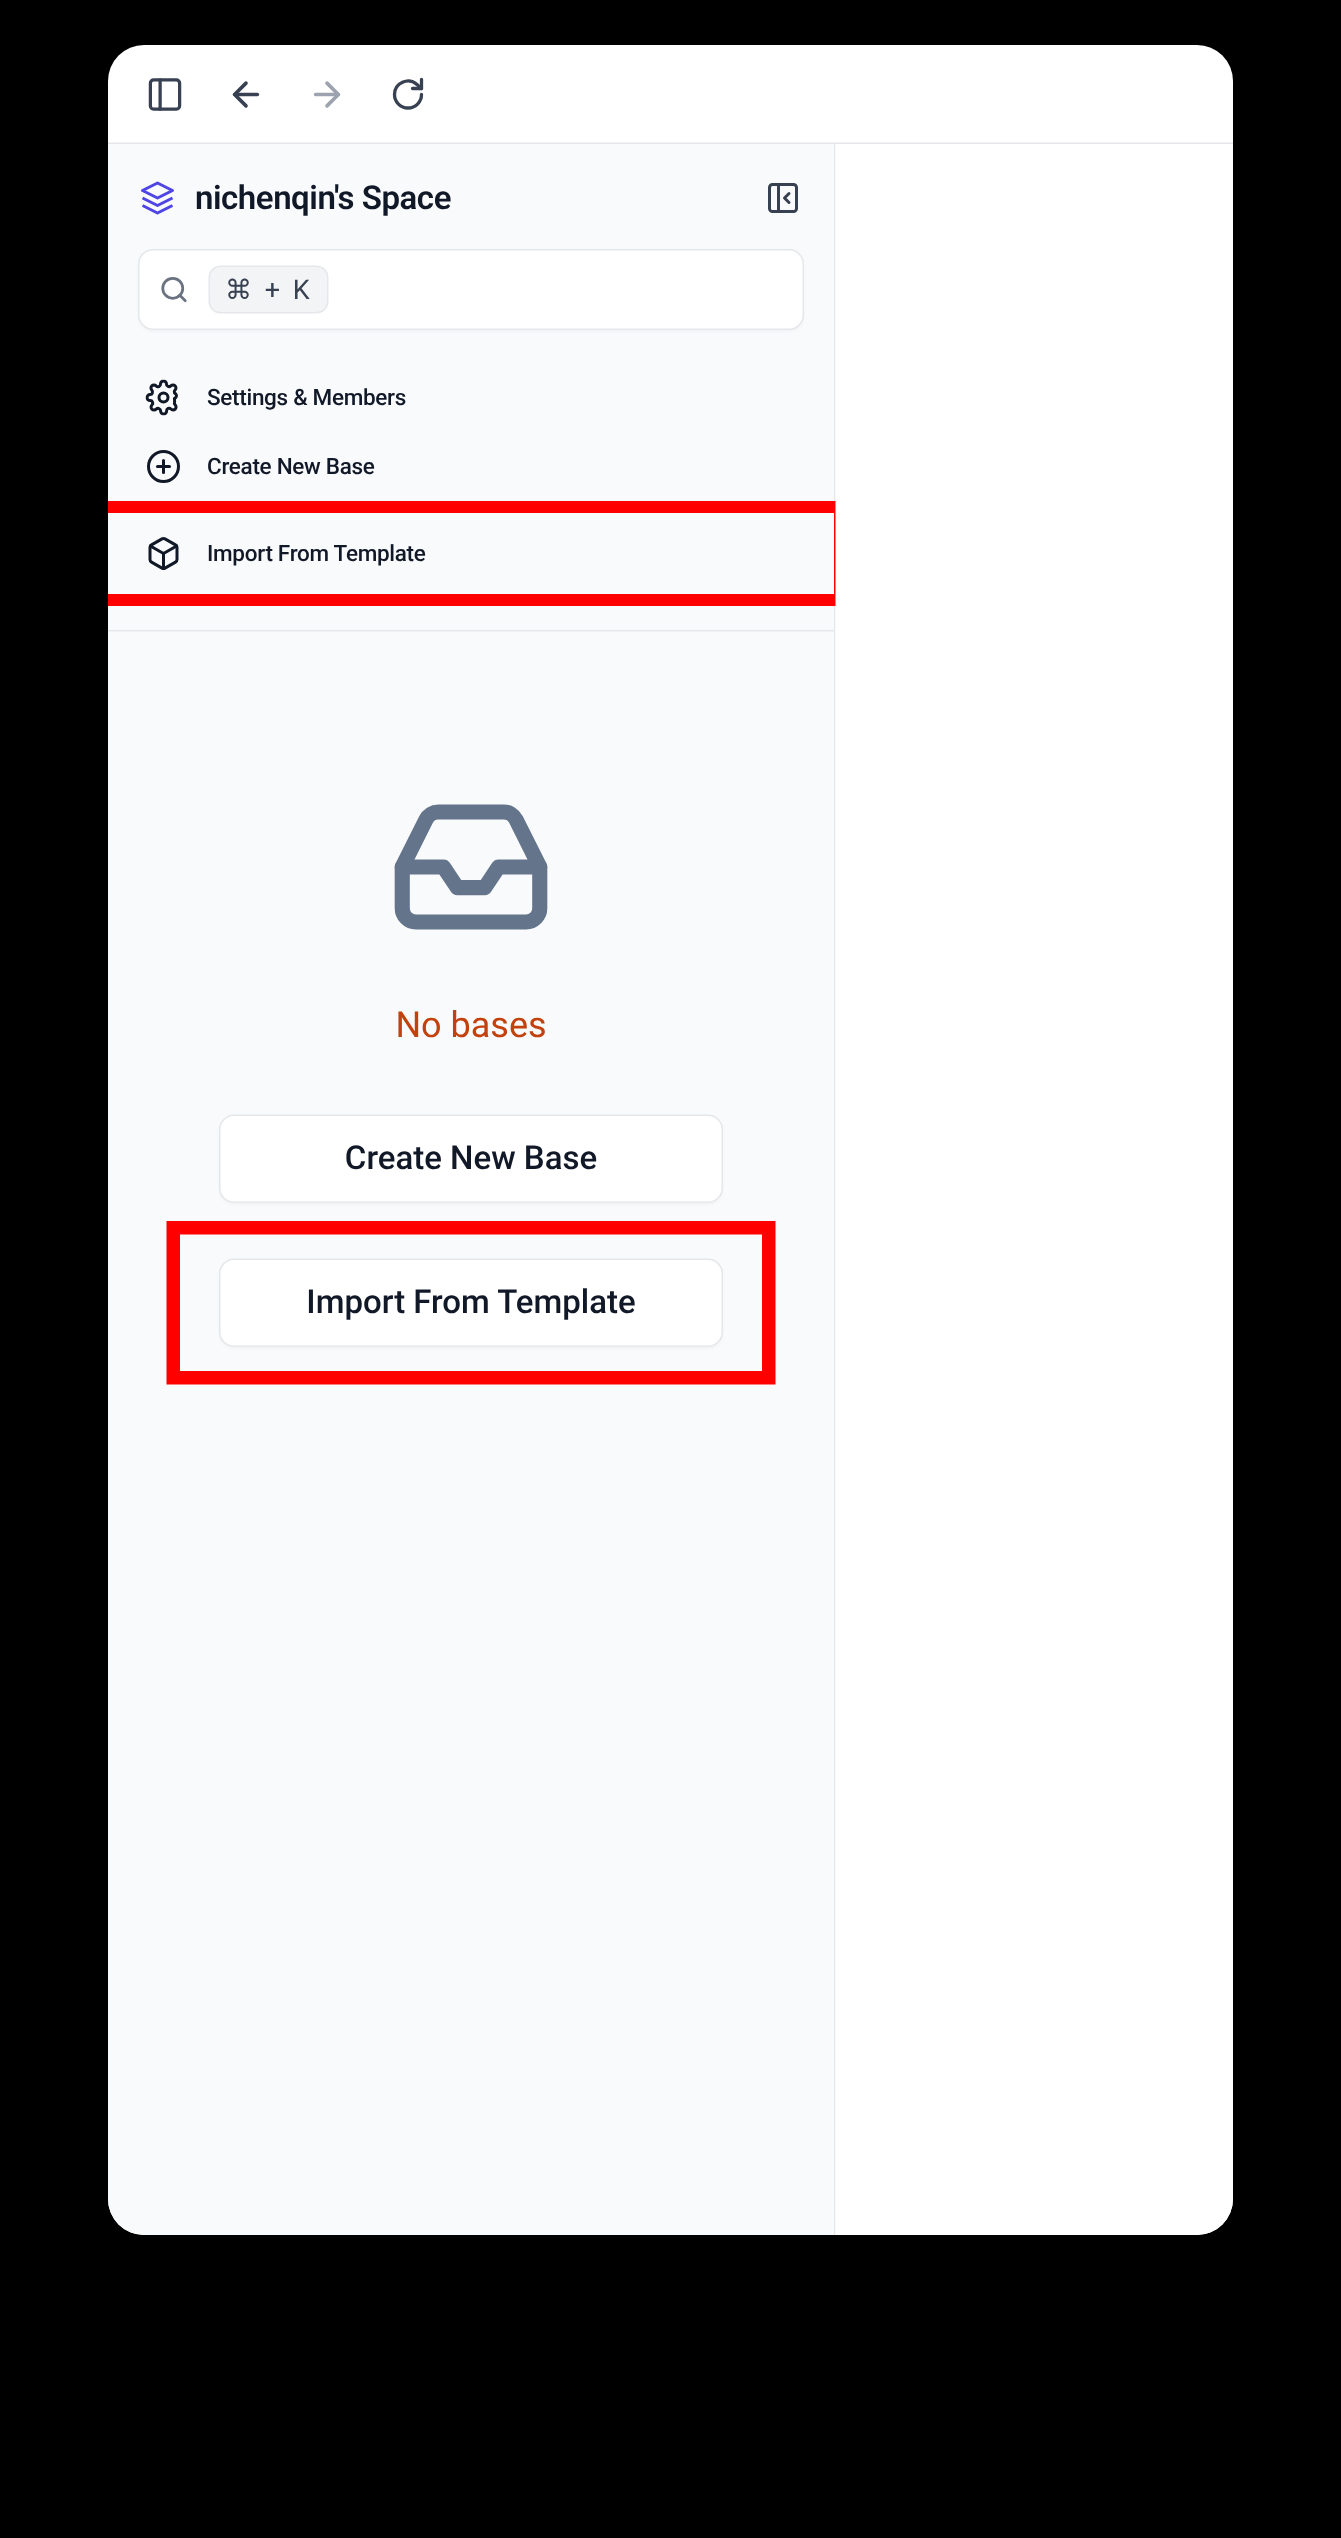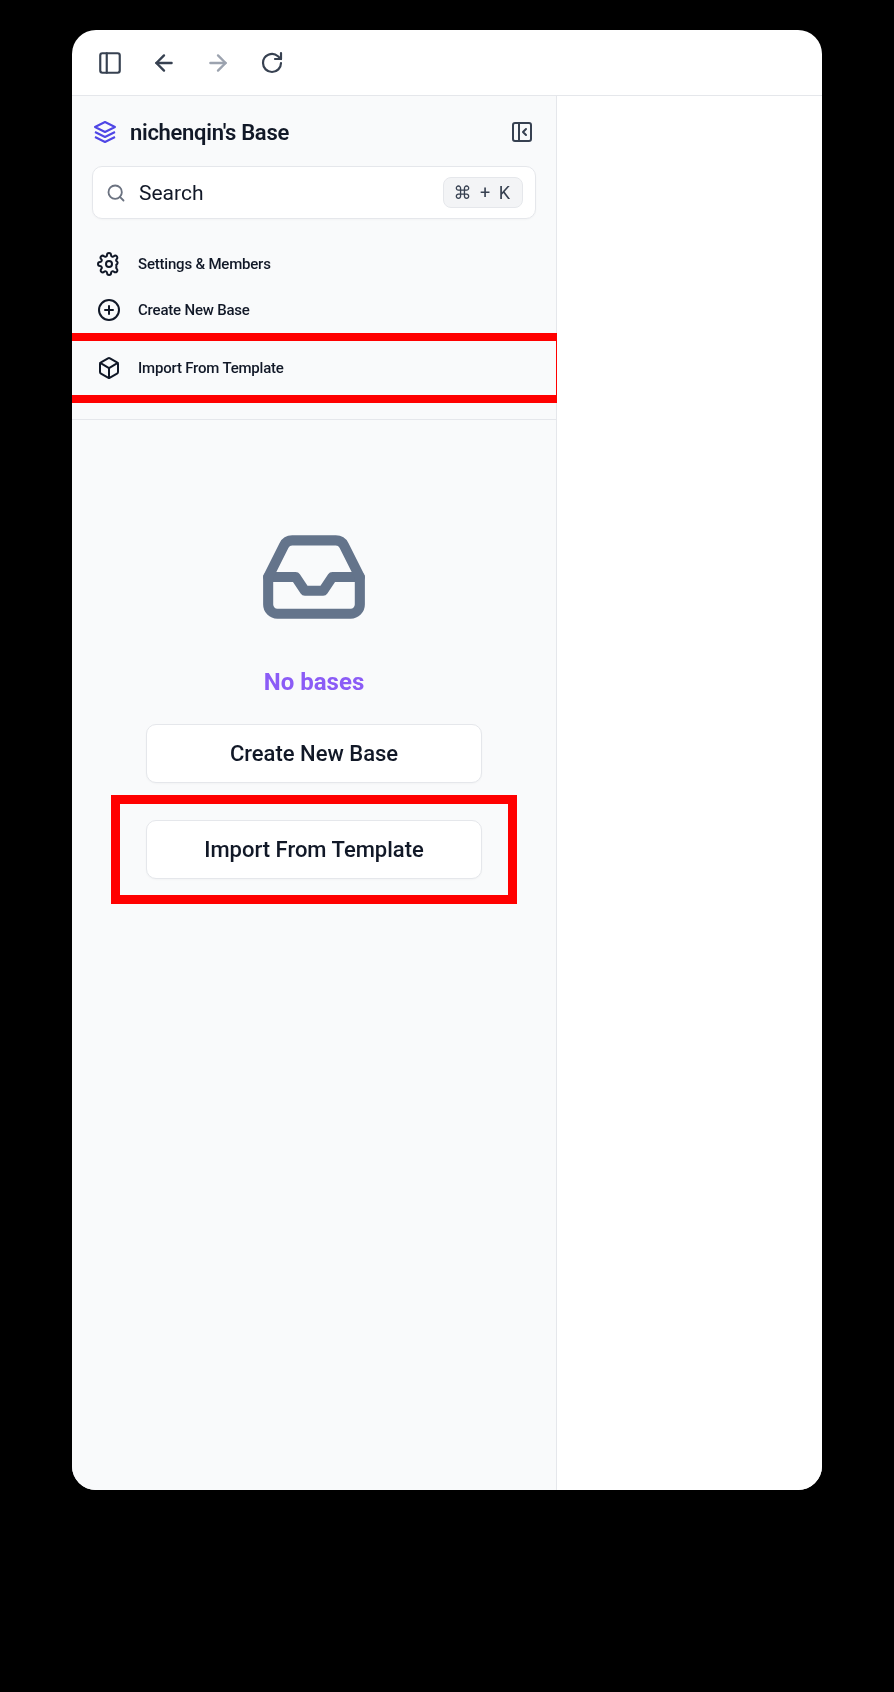--- a/index.html
+++ b/index.html
@@ -169,23 +169,23 @@
       flex-direction: column;
       align-items: center;
       padding-top: 102px;
     }
     .inbox-icon {
       color: #64748b;
       margin-bottom: 32px;
     }
     .no-bases-text {
       font-size: 24px;
-      color: #8b5cf6;
-      font-weight: 700;
-      margin-bottom: 28px;
+      color: #c2410c;
+      font-weight: 400;
+      margin-bottom: 46px;
     }
     .action-btn {
       width: 336px;
       padding: 16px;
       background: #fff;
       border: 1px solid #e5e7eb;
       border-radius: 10px;
       font-size: 22px;
       font-weight: 500;
       color: #111827;
@@ -245,41 +245,40 @@
       <div class="sidebar-header">
         <div class="space-row">
           <div class="space-left">
             <div class="space-logo">
               <svg width="24" height="24" viewBox="0 0 24 24" fill="none" stroke="currentColor" stroke-width="2" stroke-linejoin="round">
                 <polygon points="12 2 2 7 12 12 22 7 12 2"></polygon>
                 <polyline points="2 17 12 22 22 17"></polyline>
                 <polyline points="2 12 12 17 22 12"></polyline>
               </svg>
             </div>
-            <div class="space-title">nichenqin's Base</div>
+            <div class="space-title">nichenqin's Space</div>
           </div>
           <div class="collapse-btn">
             <svg width="24" height="24" viewBox="0 0 24 24" fill="none" stroke="currentColor" stroke-width="2" stroke-linecap="round" stroke-linejoin="round">
               <rect x="3" y="3" width="18" height="18" rx="2"></rect>
               <line x1="9" y1="3" x2="9" y2="21"></line>
               <polyline points="16 9 13 12 16 15"></polyline>
             </svg>
           </div>
         </div>
       </div>
 
       <div class="search-container">
         <div class="search-box">
           <div class="search-icon">
             <svg width="20" height="20" viewBox="0 0 24 24" fill="none" stroke="currentColor" stroke-width="2.2" stroke-linecap="round">
               <circle cx="11" cy="11" r="8"></circle>
               <line x1="21" y1="21" x2="16.65" y2="16.65"></line>
             </svg>
           </div>
-          <div class="search-text">Search</div>
           <div class="kbd-chip">⌘ + K</div>
         </div>
       </div>
 
       <div class="sidebar-menu">
         <div class="menu-item">
           <div class="menu-icon">
             <svg width="24" height="24" viewBox="0 0 24 24" fill="none" stroke="currentColor" stroke-width="2" stroke-linecap="round" stroke-linejoin="round">
               <circle cx="12" cy="12" r="3"></circle>
               <path d="M19.4 15a1.65 1.65 0 0 0 .33 1.82l.06.06a2 2 0 1 1-2.83 2.83l-.06-.06a1.65 1.65 0 0 0-1.82-.33 1.65 1.65 0 0 0-1 1.51V21a2 2 0 0 1-4 0v-.09A1.65 1.65 0 0 0 9 19.4a1.65 1.65 0 0 0-1.82.33l-.06.06a2 2 0 1 1-2.83-2.83l.06-.06a1.65 1.65 0 0 0 .33-1.82 1.65 1.65 0 0 0-1.51-1H3a2 2 0 0 1 0-4h.09A1.65 1.65 0 0 0 4.6 9a1.65 1.65 0 0 0-.33-1.82l-.06-.06a2 2 0 1 1 2.83-2.83l.06.06a1.65 1.65 0 0 0 1.82.33H9a1.65 1.65 0 0 0 1-1.51V3a2 2 0 0 1 4 0v.09a1.65 1.65 0 0 0 1 1.51 1.65 1.65 0 0 0 1.82-.33l.06-.06a2 2 0 1 1 2.83 2.83l-.06.06a1.65 1.65 0 0 0-.33 1.82V9c.38.15.7.4.93.72.23.32.36.7.36 1.09s-.13.77-.36 1.09c-.23.32-.55.57-.93.72z"></path>

